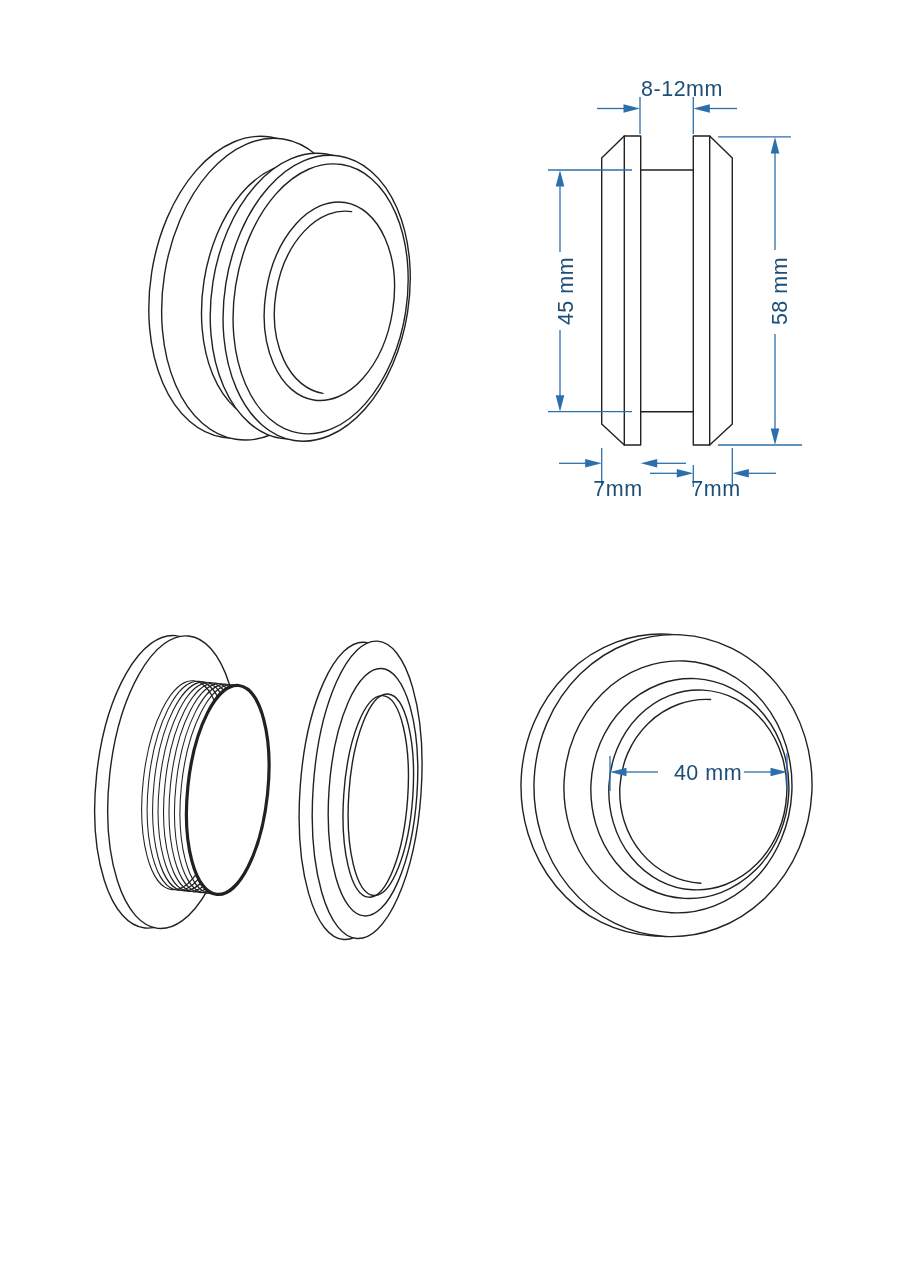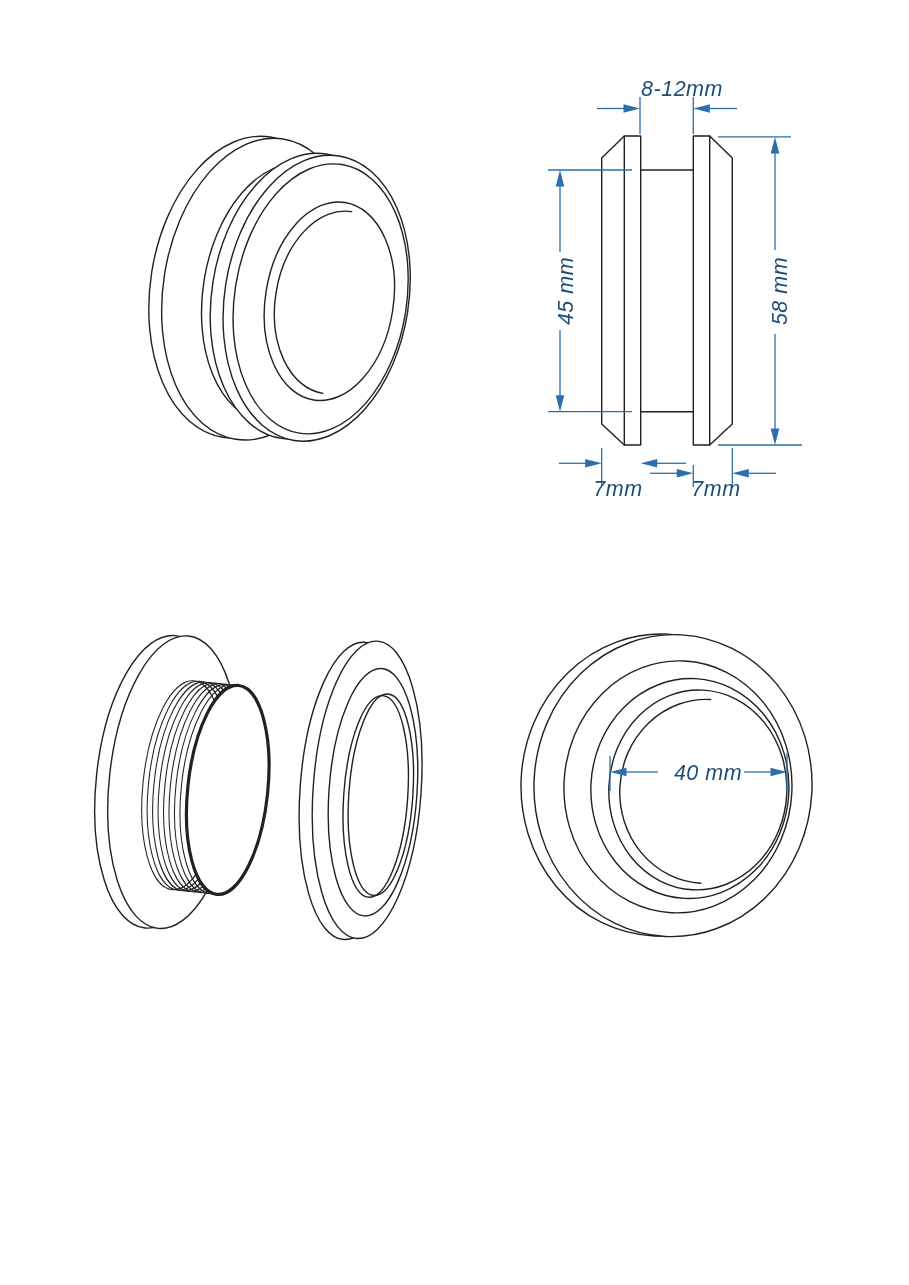--- a/index.html
+++ b/index.html
@@ -2,21 +2,21 @@
 <html style="--background: #ffffff; --drawing-line: #212121; --dimension-line: #2c6fad; --dimension-text: #1d4e78;"><head>
 <meta charset="utf-8">
 <style>
   html, body { margin: 0; padding: 0; }
   body {
     width: 909px; height: 1285px;
     background: var(--background, #ffffff);
     font-family: "Liberation Sans", sans-serif;
     overflow: hidden;
   }
-  #sheet { width: 909px; height: 1285px; position: relative; font-style: italic; }
+  #sheet { width: 909px; height: 1285px; position: relative; }
   svg { display: block; }
   
   .ink       { stroke: var(--drawing-line, #212121); fill: none;  stroke-width: 1.4; stroke-linejoin: round; stroke-linecap: round; }
   .ink-fill  { stroke: var(--drawing-line, #212121); fill: #ffffff; stroke-width: 1.4; stroke-linejoin: round; }
   .ink-bold  { stroke-width: 3.2; }
   .ink-thin  { stroke-width: 1.05; }
   
   .dim       { stroke: var(--dimension-line, #2c6fad); fill: none; stroke-width: 1.3; stroke-linecap: butt; }
   .dim-arrow { fill: var(--dimension-line, #2c6fad); stroke: none; }
   .dim-label {

